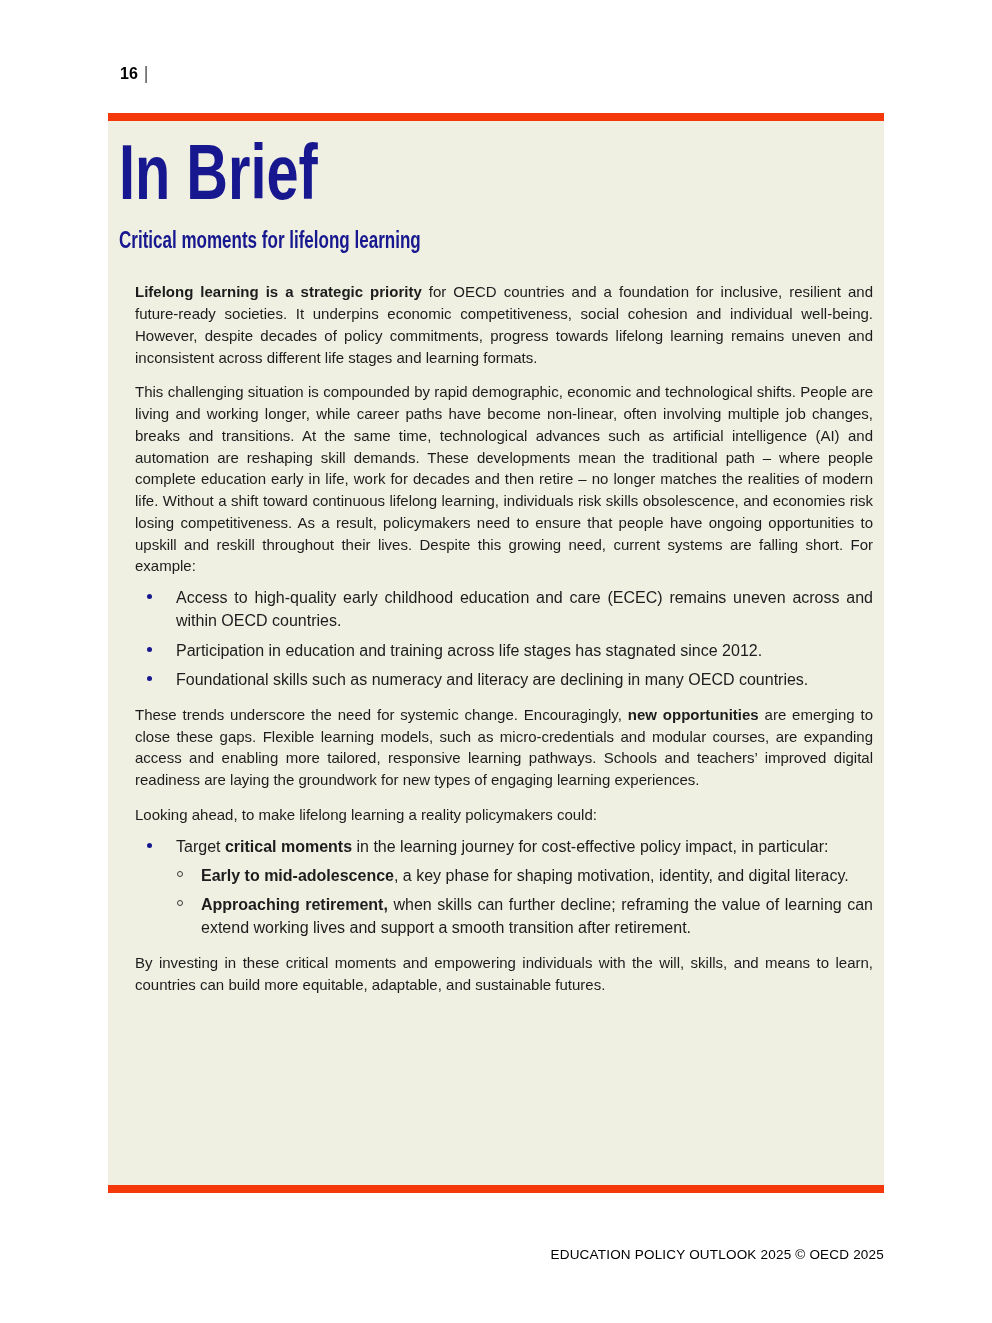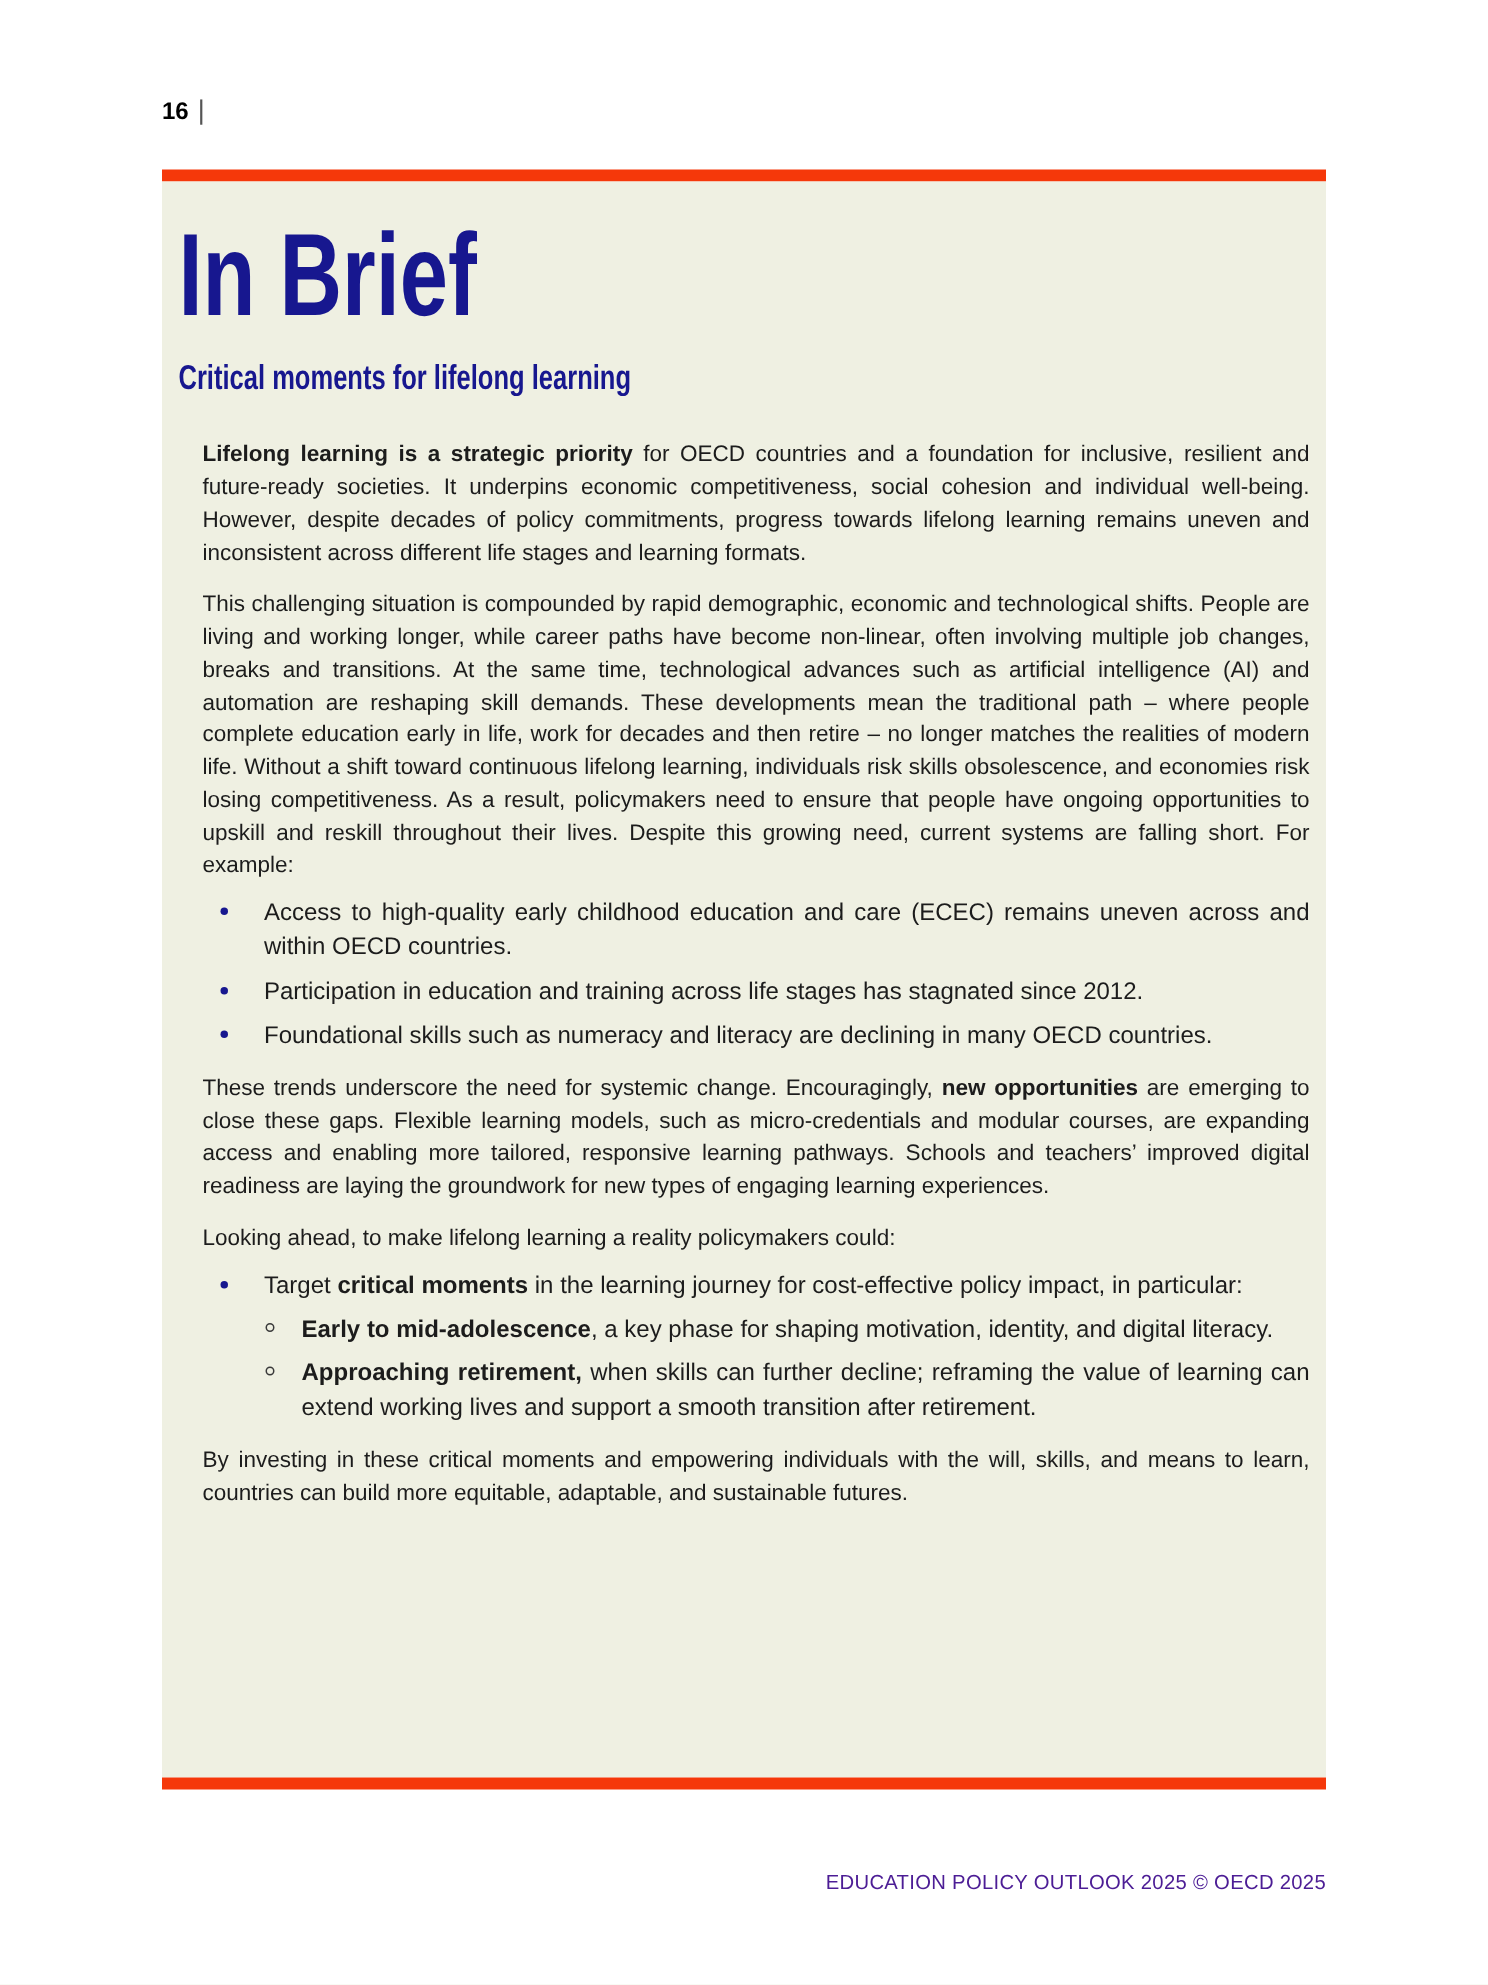--- a/index.html
+++ b/index.html
@@ -12,34 +12,34 @@
   html,body{margin:0;padding:0;}
   body{
     width:992px;height:1323px;
     background:#ffffff;
     font-family:"Liberation Sans", sans-serif;
     color:var(--ink);
   }
   .page{position:relative;width:992px;height:1323px;background:#fff;overflow:hidden;}
 
   .page-header{
-    position:absolute;left:108px;top:62px;
+    position:absolute;left:120px;top:62px;
     font-size:16px;line-height:22px;color:#000;
   }
   .page-num{font-weight:bold;}
   .page-sep{font-weight:normal;color:#555;margin-left:6px;font-size:18px;}
 
   .panel{
     position:absolute;left:108px;top:113px;width:776px;height:1080px;
     display:flex;flex-direction:column;
   }
   .bar{flex:0 0 8px;height:8px;background:var(--accent);}
   .panel-body{
     flex:1 1 auto;background:var(--panel);
-    padding:21px 11px 0 11px;overflow:hidden;
+    padding:10px 11px 0 11px;overflow:hidden;
   }
 
   .title{
     margin:2px 0 0 0;
     font-size:78px;line-height:1.0;font-weight:bold;color:var(--navy);
     transform:scaleX(0.74);transform-origin:left top;
     white-space:nowrap;
   }
   .subtitle{
     margin:16px 0 28px 0;
@@ -69,21 +69,21 @@
   }
   .btext{
     flex:1 1 auto;font-size:16px;line-height:1.45;
     text-align:justify;color:var(--ink);
   }
   .bdot + .btext{margin-left:24px;}
   .bcircle + .btext{margin-left:18px;}
 
   .page-footer{
     position:absolute;right:108px;top:1246px;
-    font-size:13.5px;line-height:18px;color:#4c1d95;
+    font-size:13.5px;line-height:18px;color:#000000;
     letter-spacing:0.2px;
   }
 </style>
 </head>
 <body>
 
 <div class="page">
 
   <div class="page-header">
     <span class="page-num">16</span><span class="page-sep">|</span>

